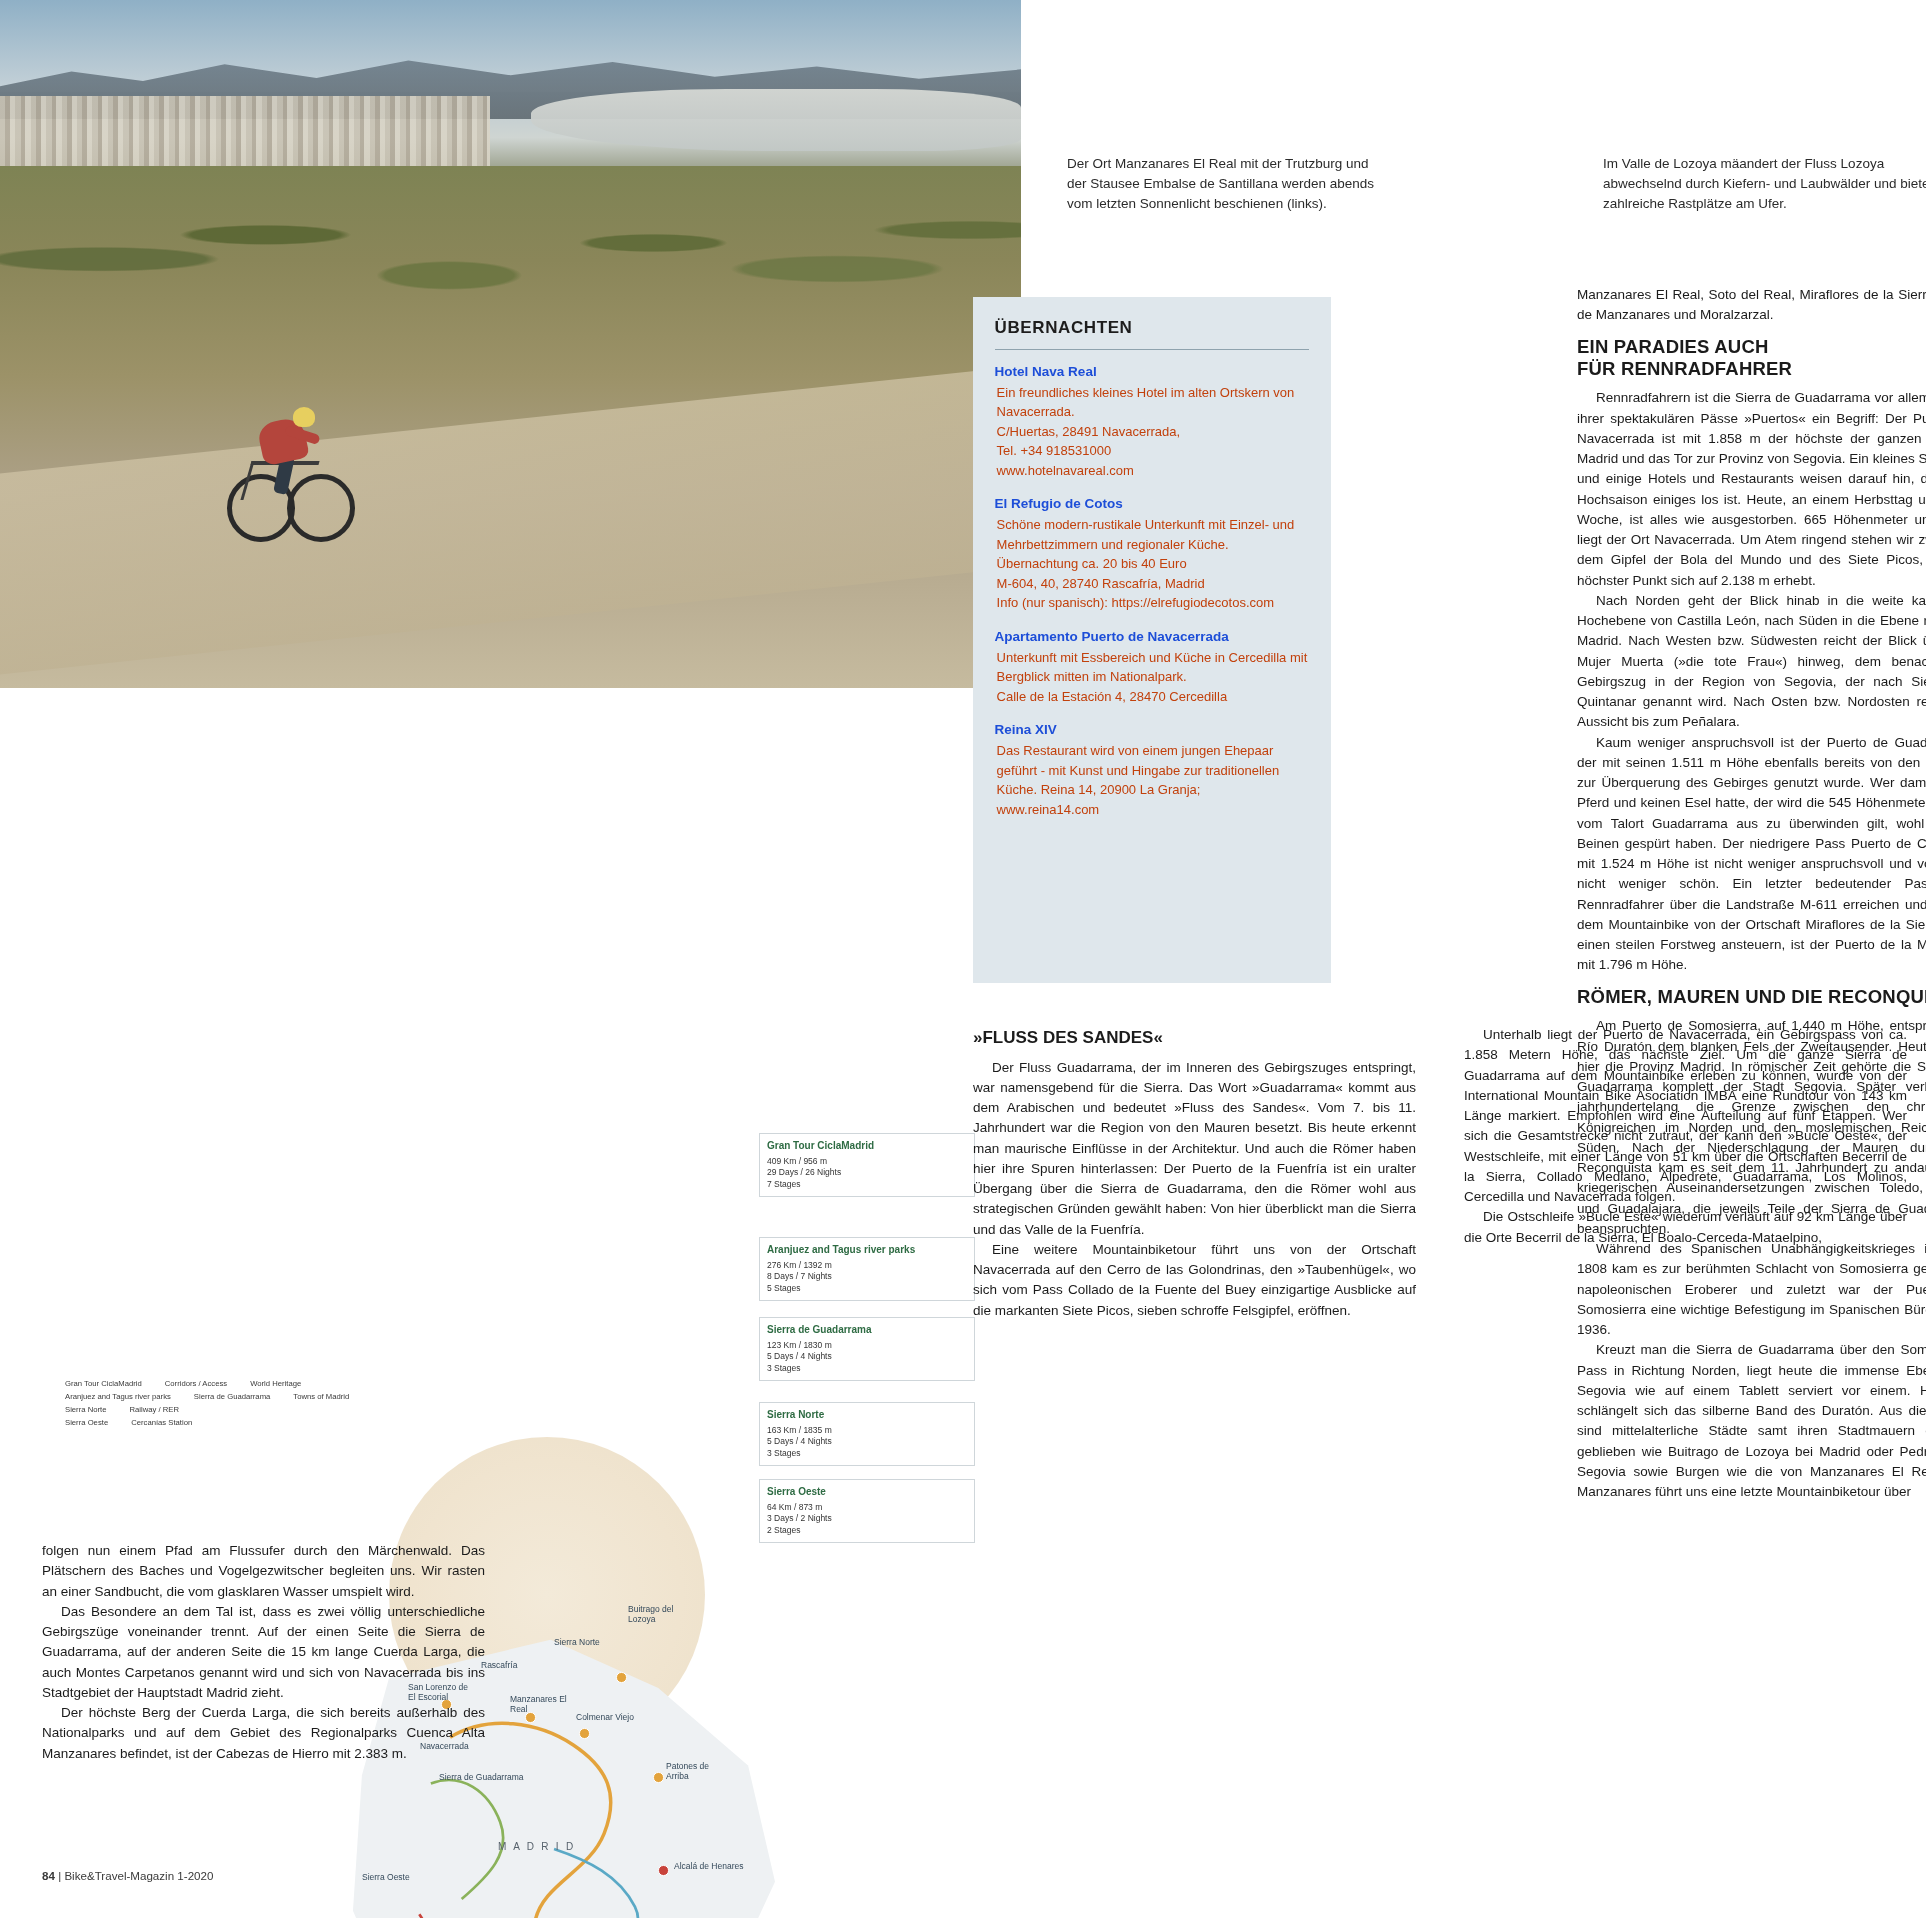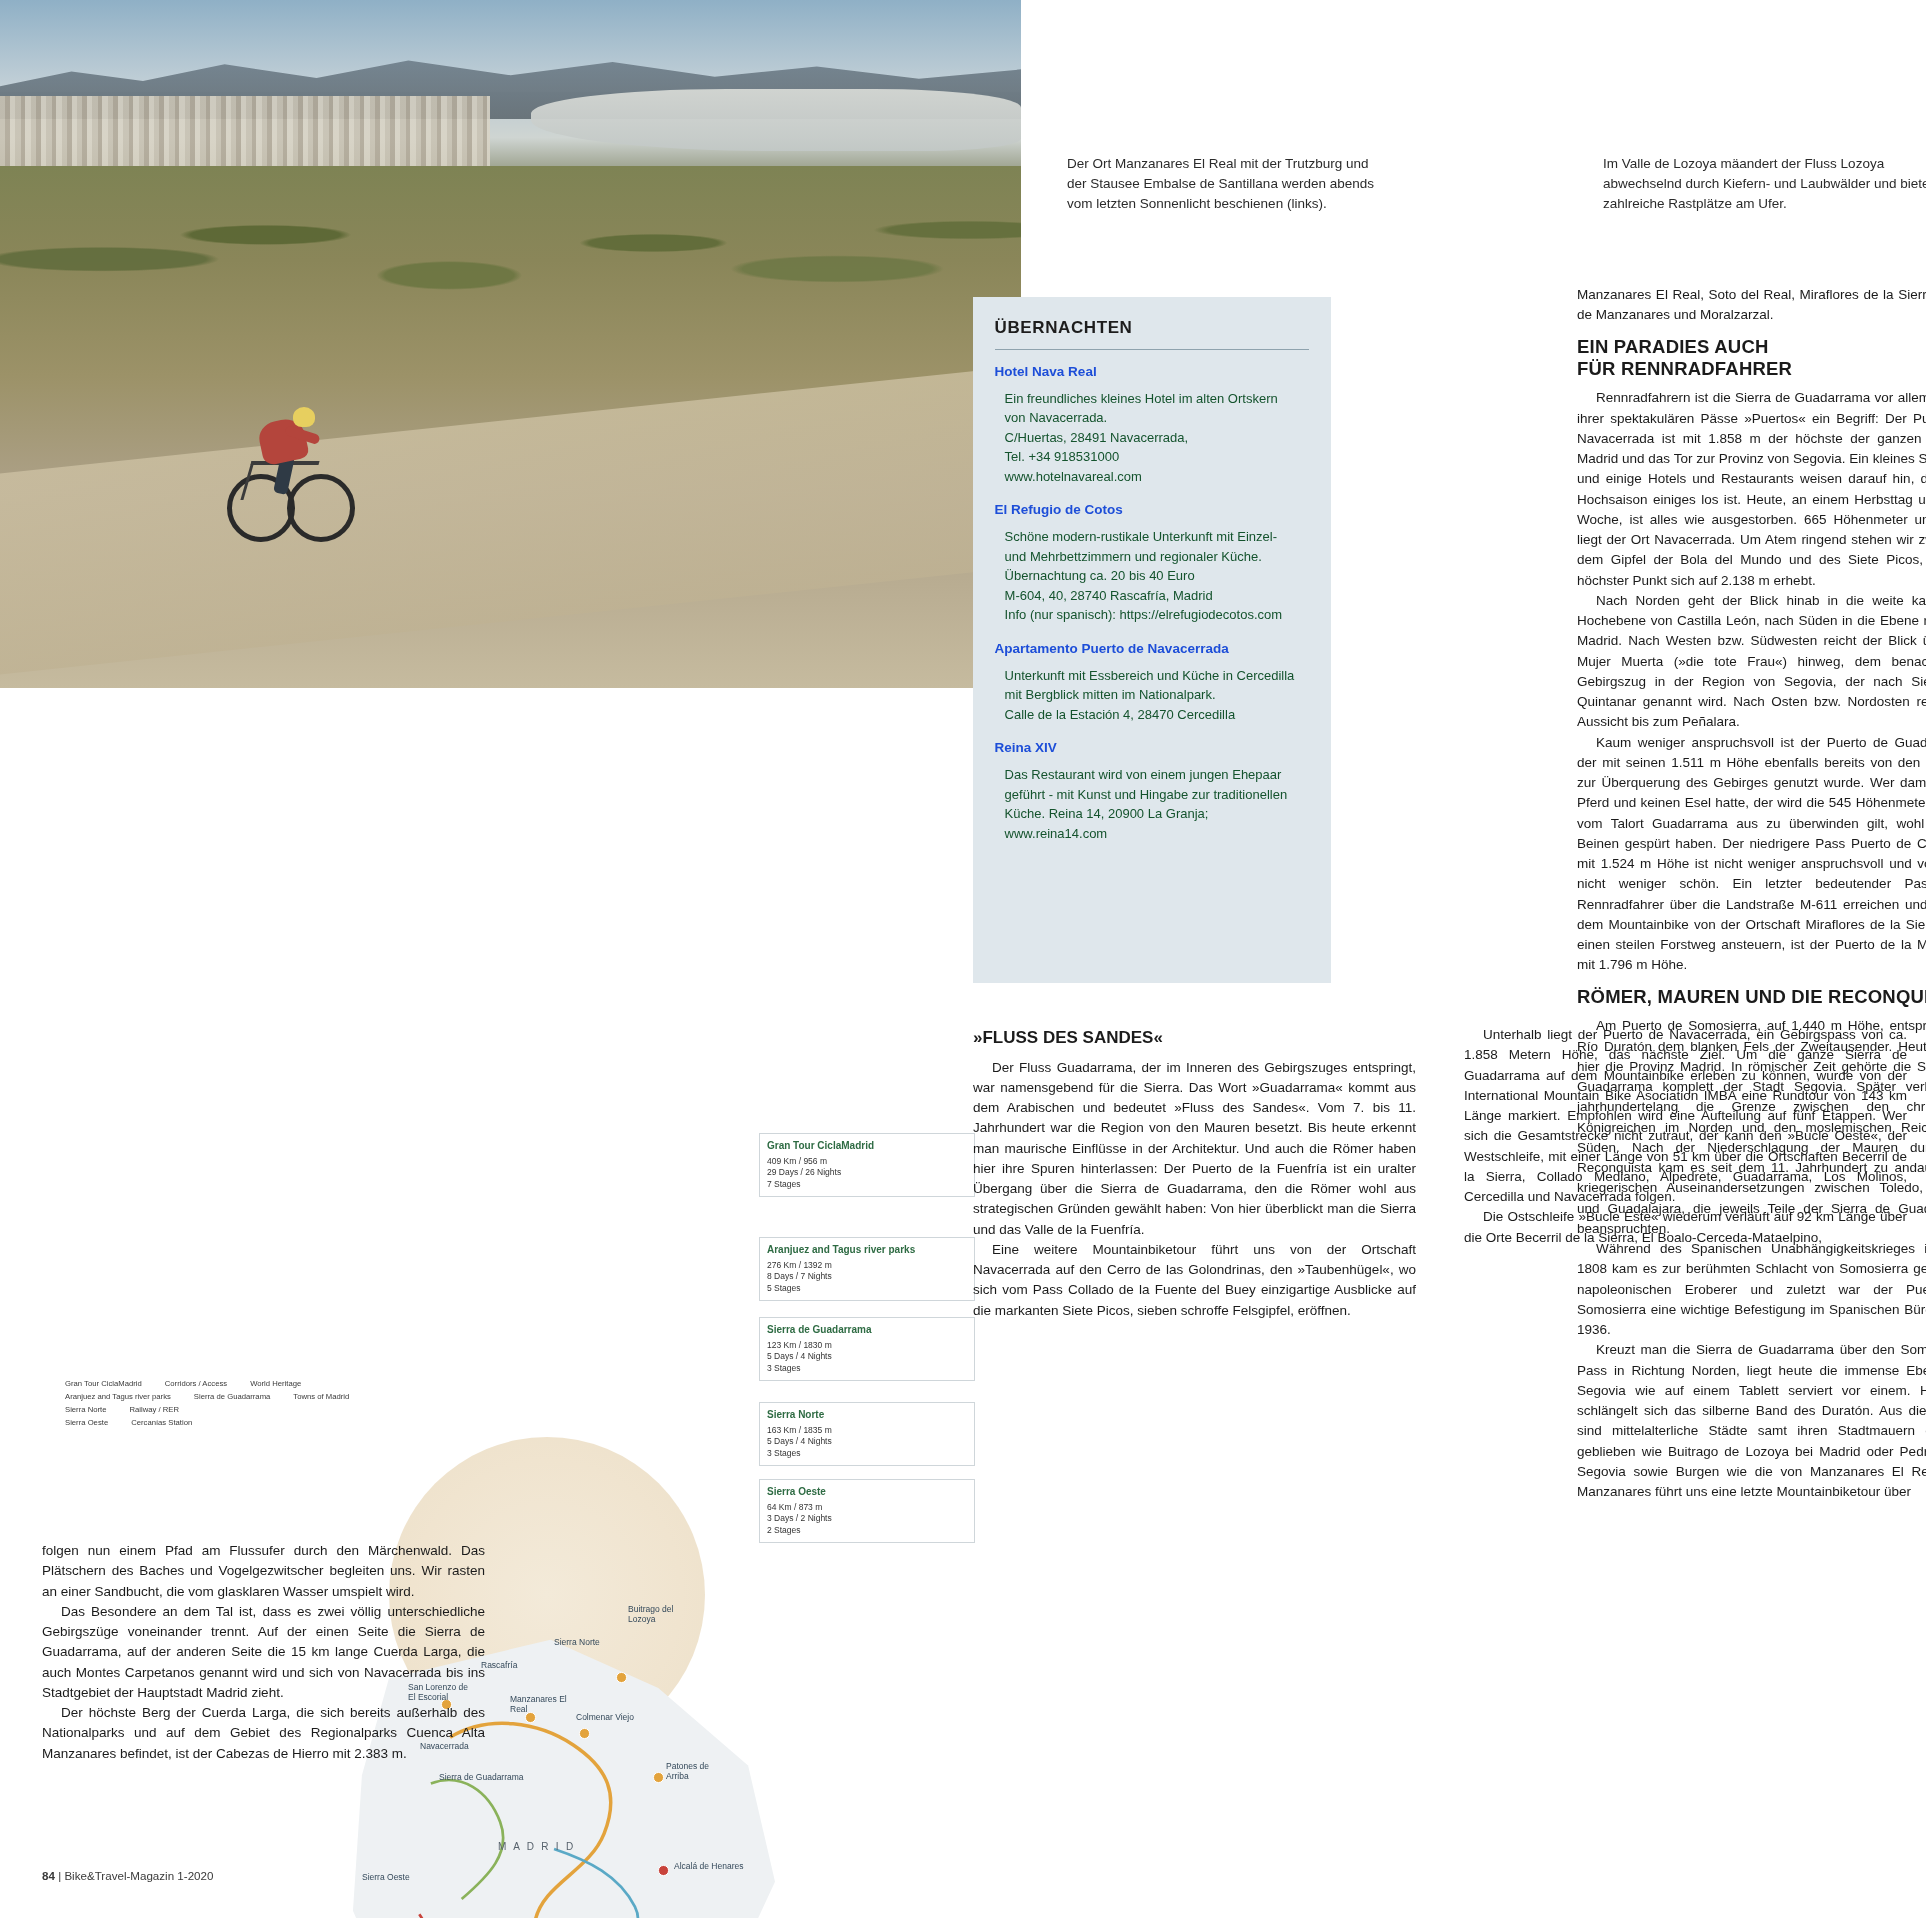--- a/index.html
+++ b/index.html
@@ -213,21 +213,21 @@
     color: #1d1d1d;
   }
   .box-rule {
     height: 1.2px; background:#8fa3ae; margin: 10.8px 0 14px 0;
   }
   .hotel { margin-bottom: 16px; }
   .hotel .h-name {
     font-size: 13.5px; font-weight:bold; color:#1d4ed8; margin-bottom: 3.9px;
   }
   .hotel p {
-    margin: 10px; font-size: 13px; line-height: 1.5; color:#14532d;
+    margin: 2px; font-size: 13px; line-height: 1.5; color:#c2410c;
   }
 
   
   .col {
     position:absolute;
     font-size: 13.5px;
     line-height: 1.5;
     color:#1b1b1b;
     text-align: justify;
   }

